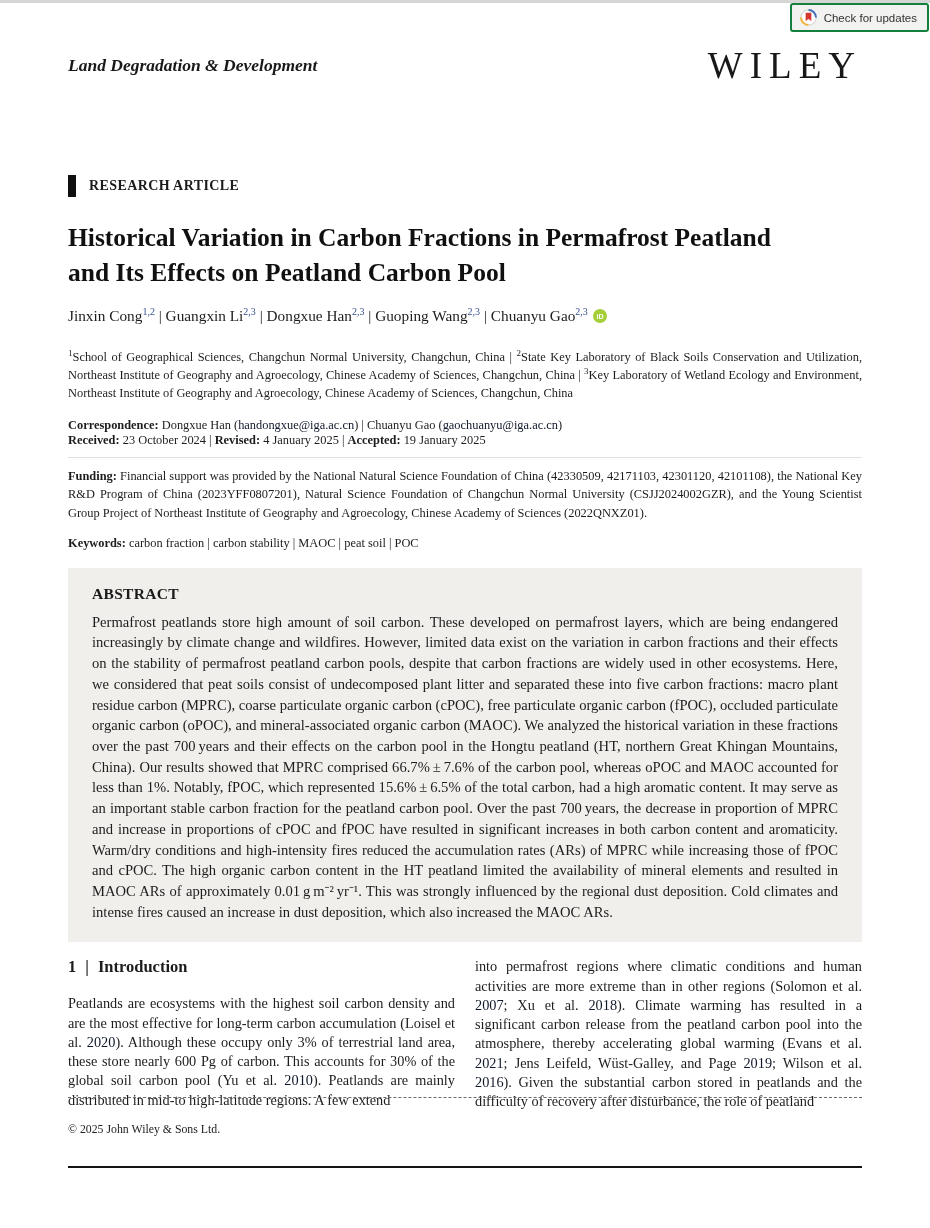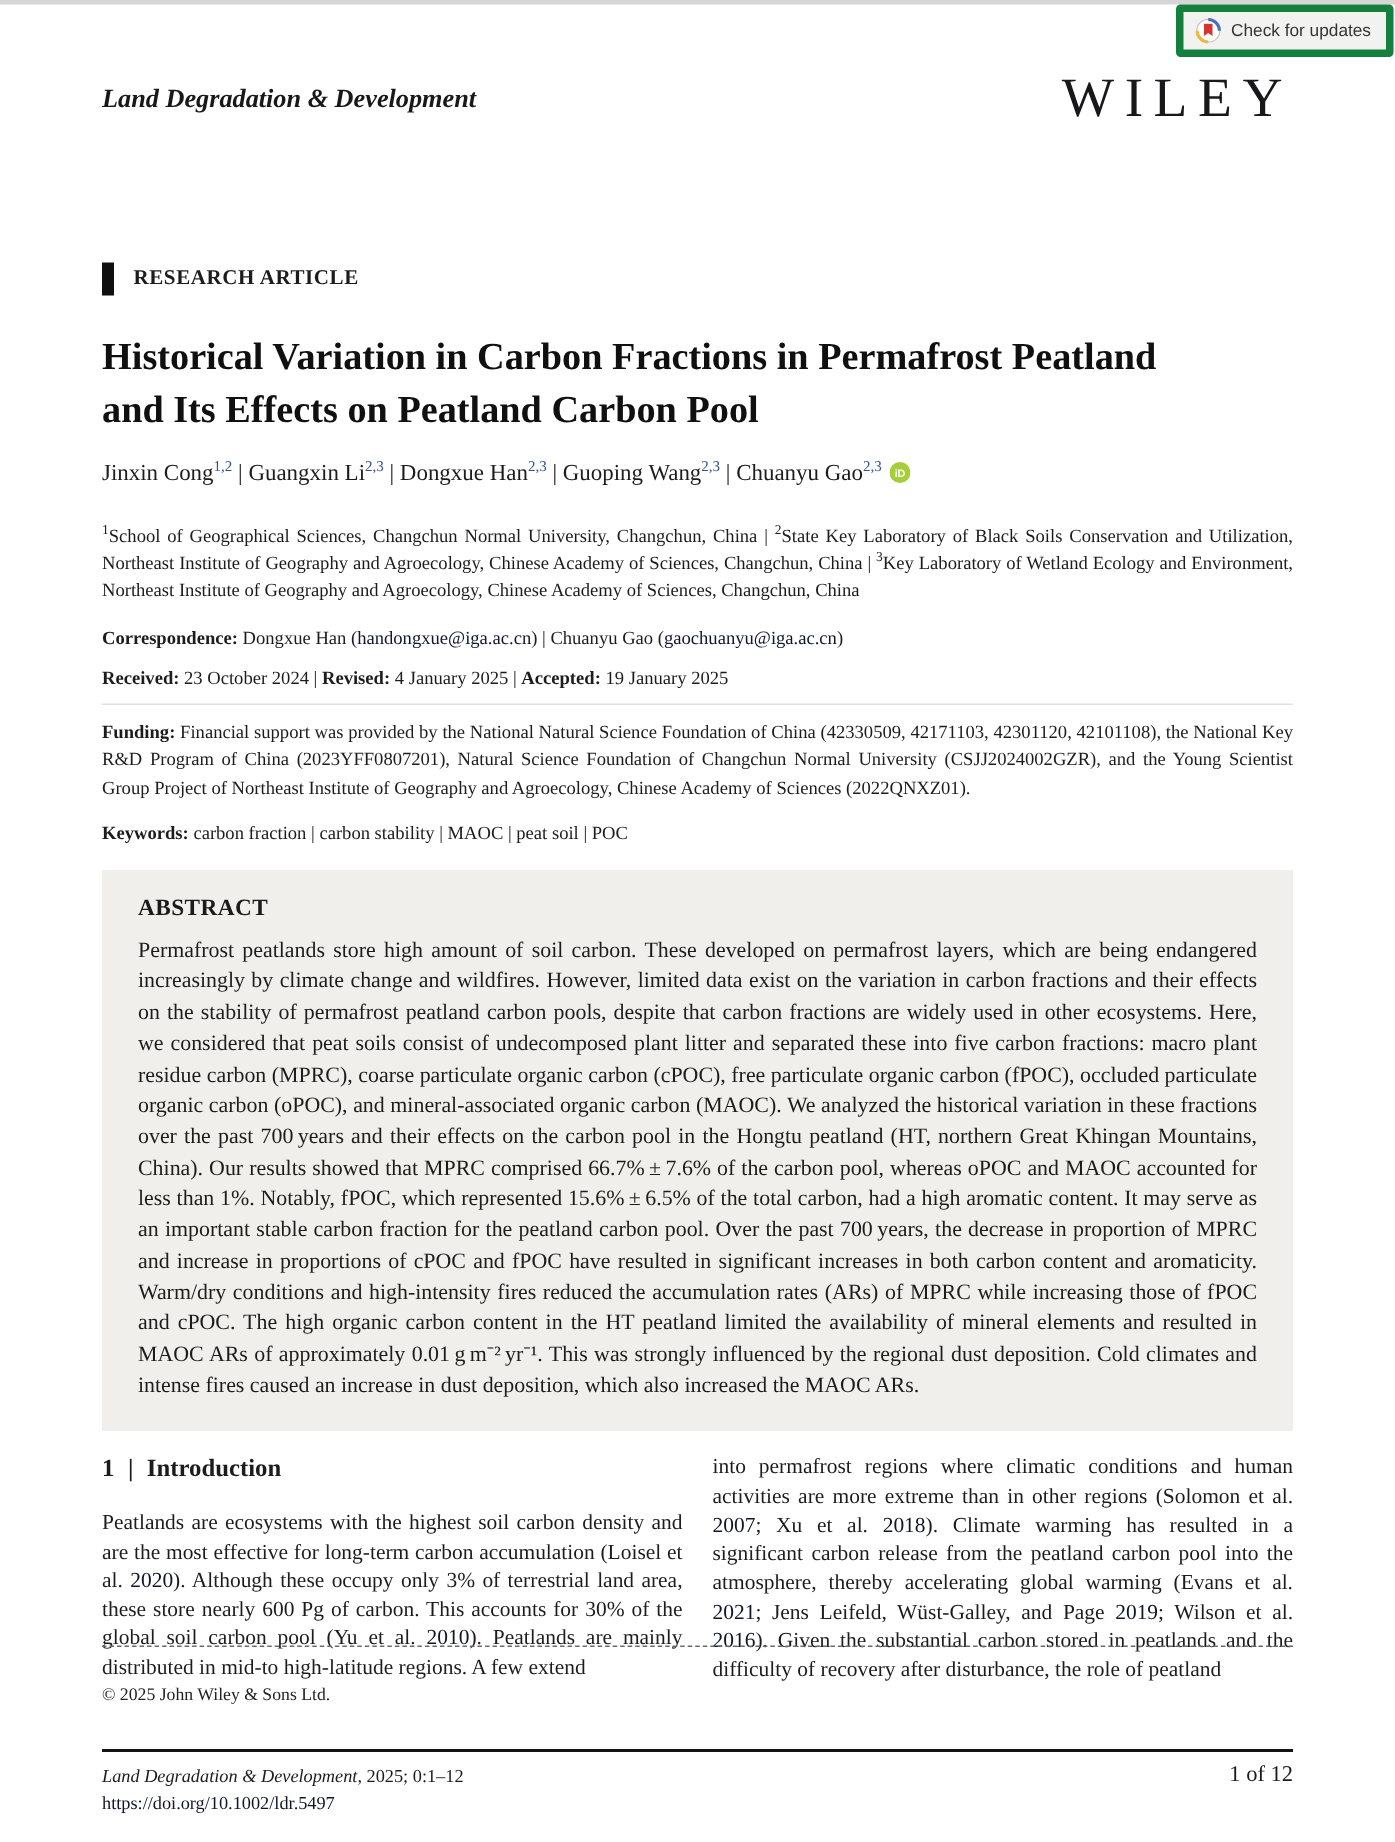--- a/index.html
+++ b/index.html
@@ -3,21 +3,21 @@
 <meta charset="utf-8">
 <style>
   html,body{margin:0;padding:0;background:#ffffff;}
   .page{position:relative;width:930px;height:1228px;background:#ffffff;
         font-family:"Liberation Serif",serif;color:#1c1c1c;overflow:hidden;}
   .edge{position:absolute;top:0;left:0;right:0;height:3px;background:#d6d6d6;}
   .inner{padding:0 68px;}
 
   
   .badge{position:absolute;top:3px;right:1px;display:flex;align-items:center;gap:7px;
-         background:#f2f2f1;border:5px solid #15803d;border-radius:3px;padding:4px 10px 4px 8px;
+         background:#f2f2f1;border:2px solid #15803d;border-radius:3px;padding:4px 10px 4px 8px;
          font-family:"Liberation Sans",sans-serif;font-size:11.5px;color:#333;cursor:pointer;}
 
   
   .header{display:flex;justify-content:space-between;align-items:center;padding-top:44px;}
   .journal-name{font-size:17.5px;font-weight:bold;font-style:italic;color:#18181a;}
   .wiley{font-size:37px;letter-spacing:7px;color:#18181a;font-weight:500;}
 
   
   .kicker{margin-top:88px;display:flex;align-items:center;}
   .kicker .bar{width:8px;height:22px;background:#0f0f0f;margin-right:13px;}
@@ -26,21 +26,21 @@
   
   .title{margin-top:24px;max-width:732px;font-size:25.5px;font-weight:bold;line-height:1.37;color:#101010;}
   .authors{margin-top:16px;font-size:15.3px;}
   .authors sup{color:#35508e;font-size:10px;}
   .orcid{display:inline-block;vertical-align:-2px;margin-left:5px;cursor:pointer;}
 
   
   .affil{margin-top:22px;font-size:12.4px;line-height:1.45;text-align:justify;}
   .affil sup{font-size:9px;}
   .corresp{margin-top:15px;font-size:12.4px;}
-  .dates{margin-top:12px;font-size:12.4px;}
+  .dates{font-size:12.4px;}
   .rule{margin-top:9px;border-top:1px solid #e4e2de;}
   .funding{margin-top:9px;font-size:12.4px;line-height:1.5;text-align:justify;}
   .keywords{margin-top:13px;font-size:12.4px;}
 
   
   .abstract{margin-top:17px;background:#f0efec;padding:17px 24px 20px 24px;}
   .abstract h2{margin:0;font-size:15.5px;letter-spacing:0.3px;font-weight:bold;color:#1b1b1b;}
   .abstract p{margin:9px 0 0 0;font-size:14.6px;line-height:1.42;text-align:justify;}
 
   
@@ -125,20 +125,13 @@
       </div>
       <div class="col right">
         <p><span>into permafrost regions where climatic conditions and human activities are more extreme than in other regions (Solomon et al. </span><span class="lnk">2007</span><span>; Xu et al. </span><span class="lnk">2018</span><span>). Climate warming has resulted in a significant carbon release from the peatland carbon pool into the atmosphere, thereby accelerating global warming (Evans et al. </span><span class="lnk">2021</span><span>; Jens Leifeld, Wüst-Galley, and Page </span><span class="lnk">2019</span><span>; Wilson et al. </span><span class="lnk">2016</span><span>). Given the substantial carbon stored in peatlands and the difficulty of recovery after disturbance, the role of peatland</span></p>
       </div>
     </div>
   </div>
 
   <div class="dashed"></div>
   <div class="copyright">© 2025 John Wiley &amp; Sons Ltd.</div>
   <div class="footbar"></div>
-  <div class="footrow">
-    <div class="foot-journal">
-      <div><span class="i">Land Degradation &amp; Development</span><span>, 2025; 0:1–12</span></div>
-      <div class="lnk">https://doi.org/10.1002/ldr.5497</div>
-    </div>
-    <div class="page-num">1 of 12</div>
-  </div>
 </div>
 
 </body></html>

